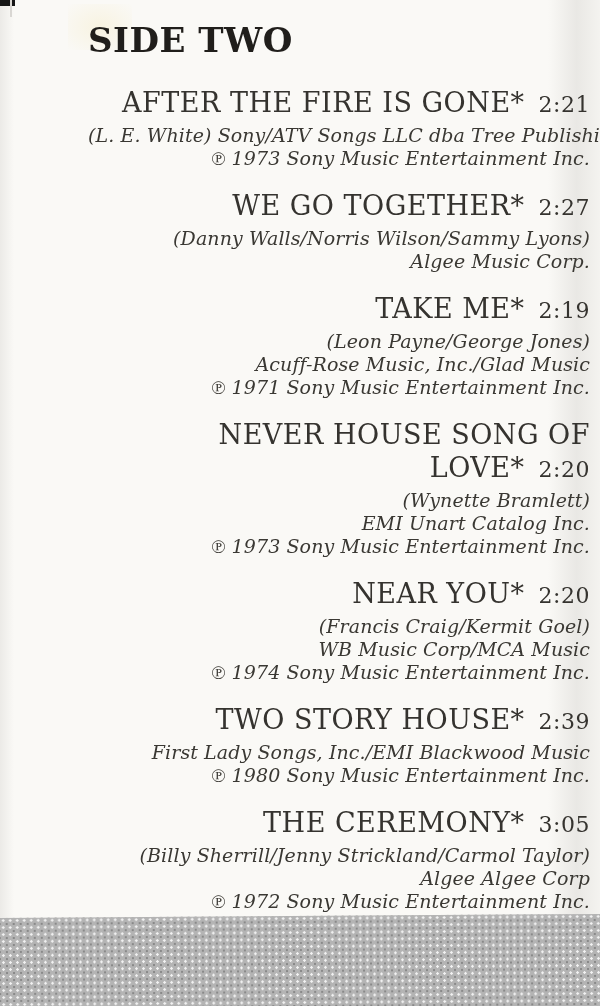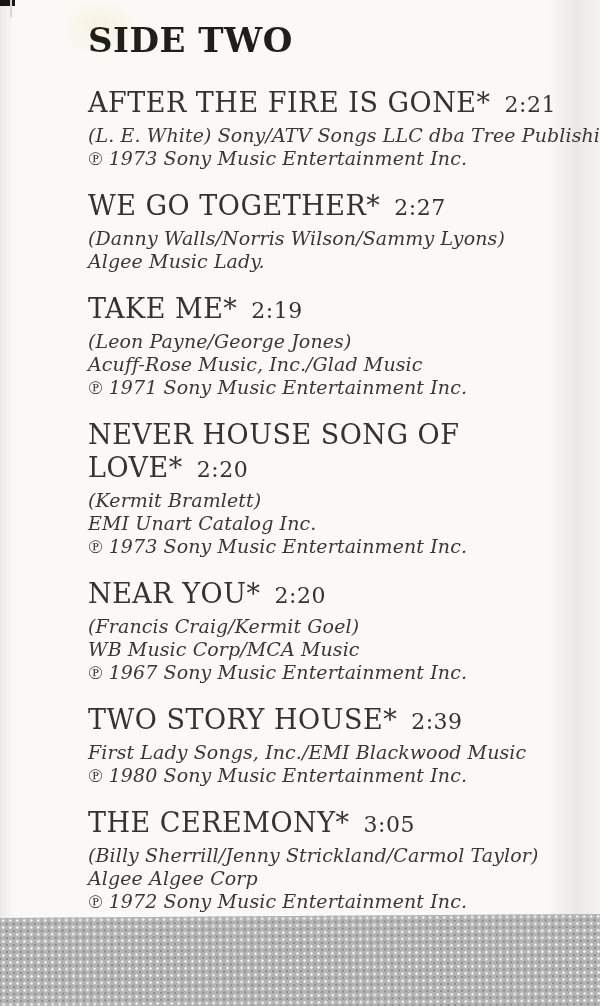--- a/index.html
+++ b/index.html
@@ -24,20 +24,21 @@
   .heading {
     margin: 0 0 24px 0;
     font-size: 34px;
     line-height: 44px;
     font-weight: bold;
     letter-spacing: 0.5px;
     color: #201e1b;
   }
   .track {
     margin: 0 0 19px 0;
+    text-align: right;
   }
   .track-title-line {
     margin: 0;
     font-size: 27px;
     line-height: 33px;
     font-weight: normal;
     letter-spacing: 0.5px;
     color: #35332f;
     white-space: nowrap;
   }
@@ -136,21 +137,21 @@
         <p class="credit">℗ 1973 Sony Music Entertainment Inc.</p>
       </div>
     </section>
 
     <section class="track">
       <h2 class="track-title-line">
         <span>WE GO TOGETHER*</span><span class="track-time">2:27</span>
       </h2>
       <div class="credits">
         <p class="credit">(Danny Walls/Norris Wilson/Sammy Lyons)</p>
-        <p class="credit">Algee Music Lady.</p>
+        <p class="credit">Algee Music Corp.</p>
       </div>
     </section>
 
     <section class="track">
       <h2 class="track-title-line">
         <span>TAKE ME*</span><span class="track-time">2:19</span>
       </h2>
       <div class="credits">
         <p class="credit">(Leon Payne/George Jones)</p>
         <p class="credit">Acuff-Rose Music, Inc./Glad Music</p>
@@ -159,34 +160,34 @@
     </section>
 
     <section class="track">
       <h2 class="track-title-line">
         <span>NEVER HOUSE SONG OF</span>
       </h2>
       <h2 class="track-title-line">
         <span>LOVE*</span><span class="track-time">2:20</span>
       </h2>
       <div class="credits">
-        <p class="credit">(Kermit Bramlett)</p>
+        <p class="credit">(Wynette Bramlett)</p>
         <p class="credit">EMI Unart Catalog Inc.</p>
         <p class="credit">℗ 1973 Sony Music Entertainment Inc.</p>
       </div>
     </section>
 
     <section class="track">
       <h2 class="track-title-line">
         <span>NEAR YOU*</span><span class="track-time">2:20</span>
       </h2>
       <div class="credits">
         <p class="credit">(Francis Craig/Kermit Goel)</p>
         <p class="credit">WB Music Corp/MCA Music</p>
-        <p class="credit">℗ 1967 Sony Music Entertainment Inc.</p>
+        <p class="credit">℗ 1974 Sony Music Entertainment Inc.</p>
       </div>
     </section>
 
     <section class="track">
       <h2 class="track-title-line">
         <span>TWO STORY HOUSE*</span><span class="track-time">2:39</span>
       </h2>
       <div class="credits">
         <p class="credit">First Lady Songs, Inc./EMI Blackwood Music</p>
         <p class="credit">℗ 1980 Sony Music Entertainment Inc.</p>

